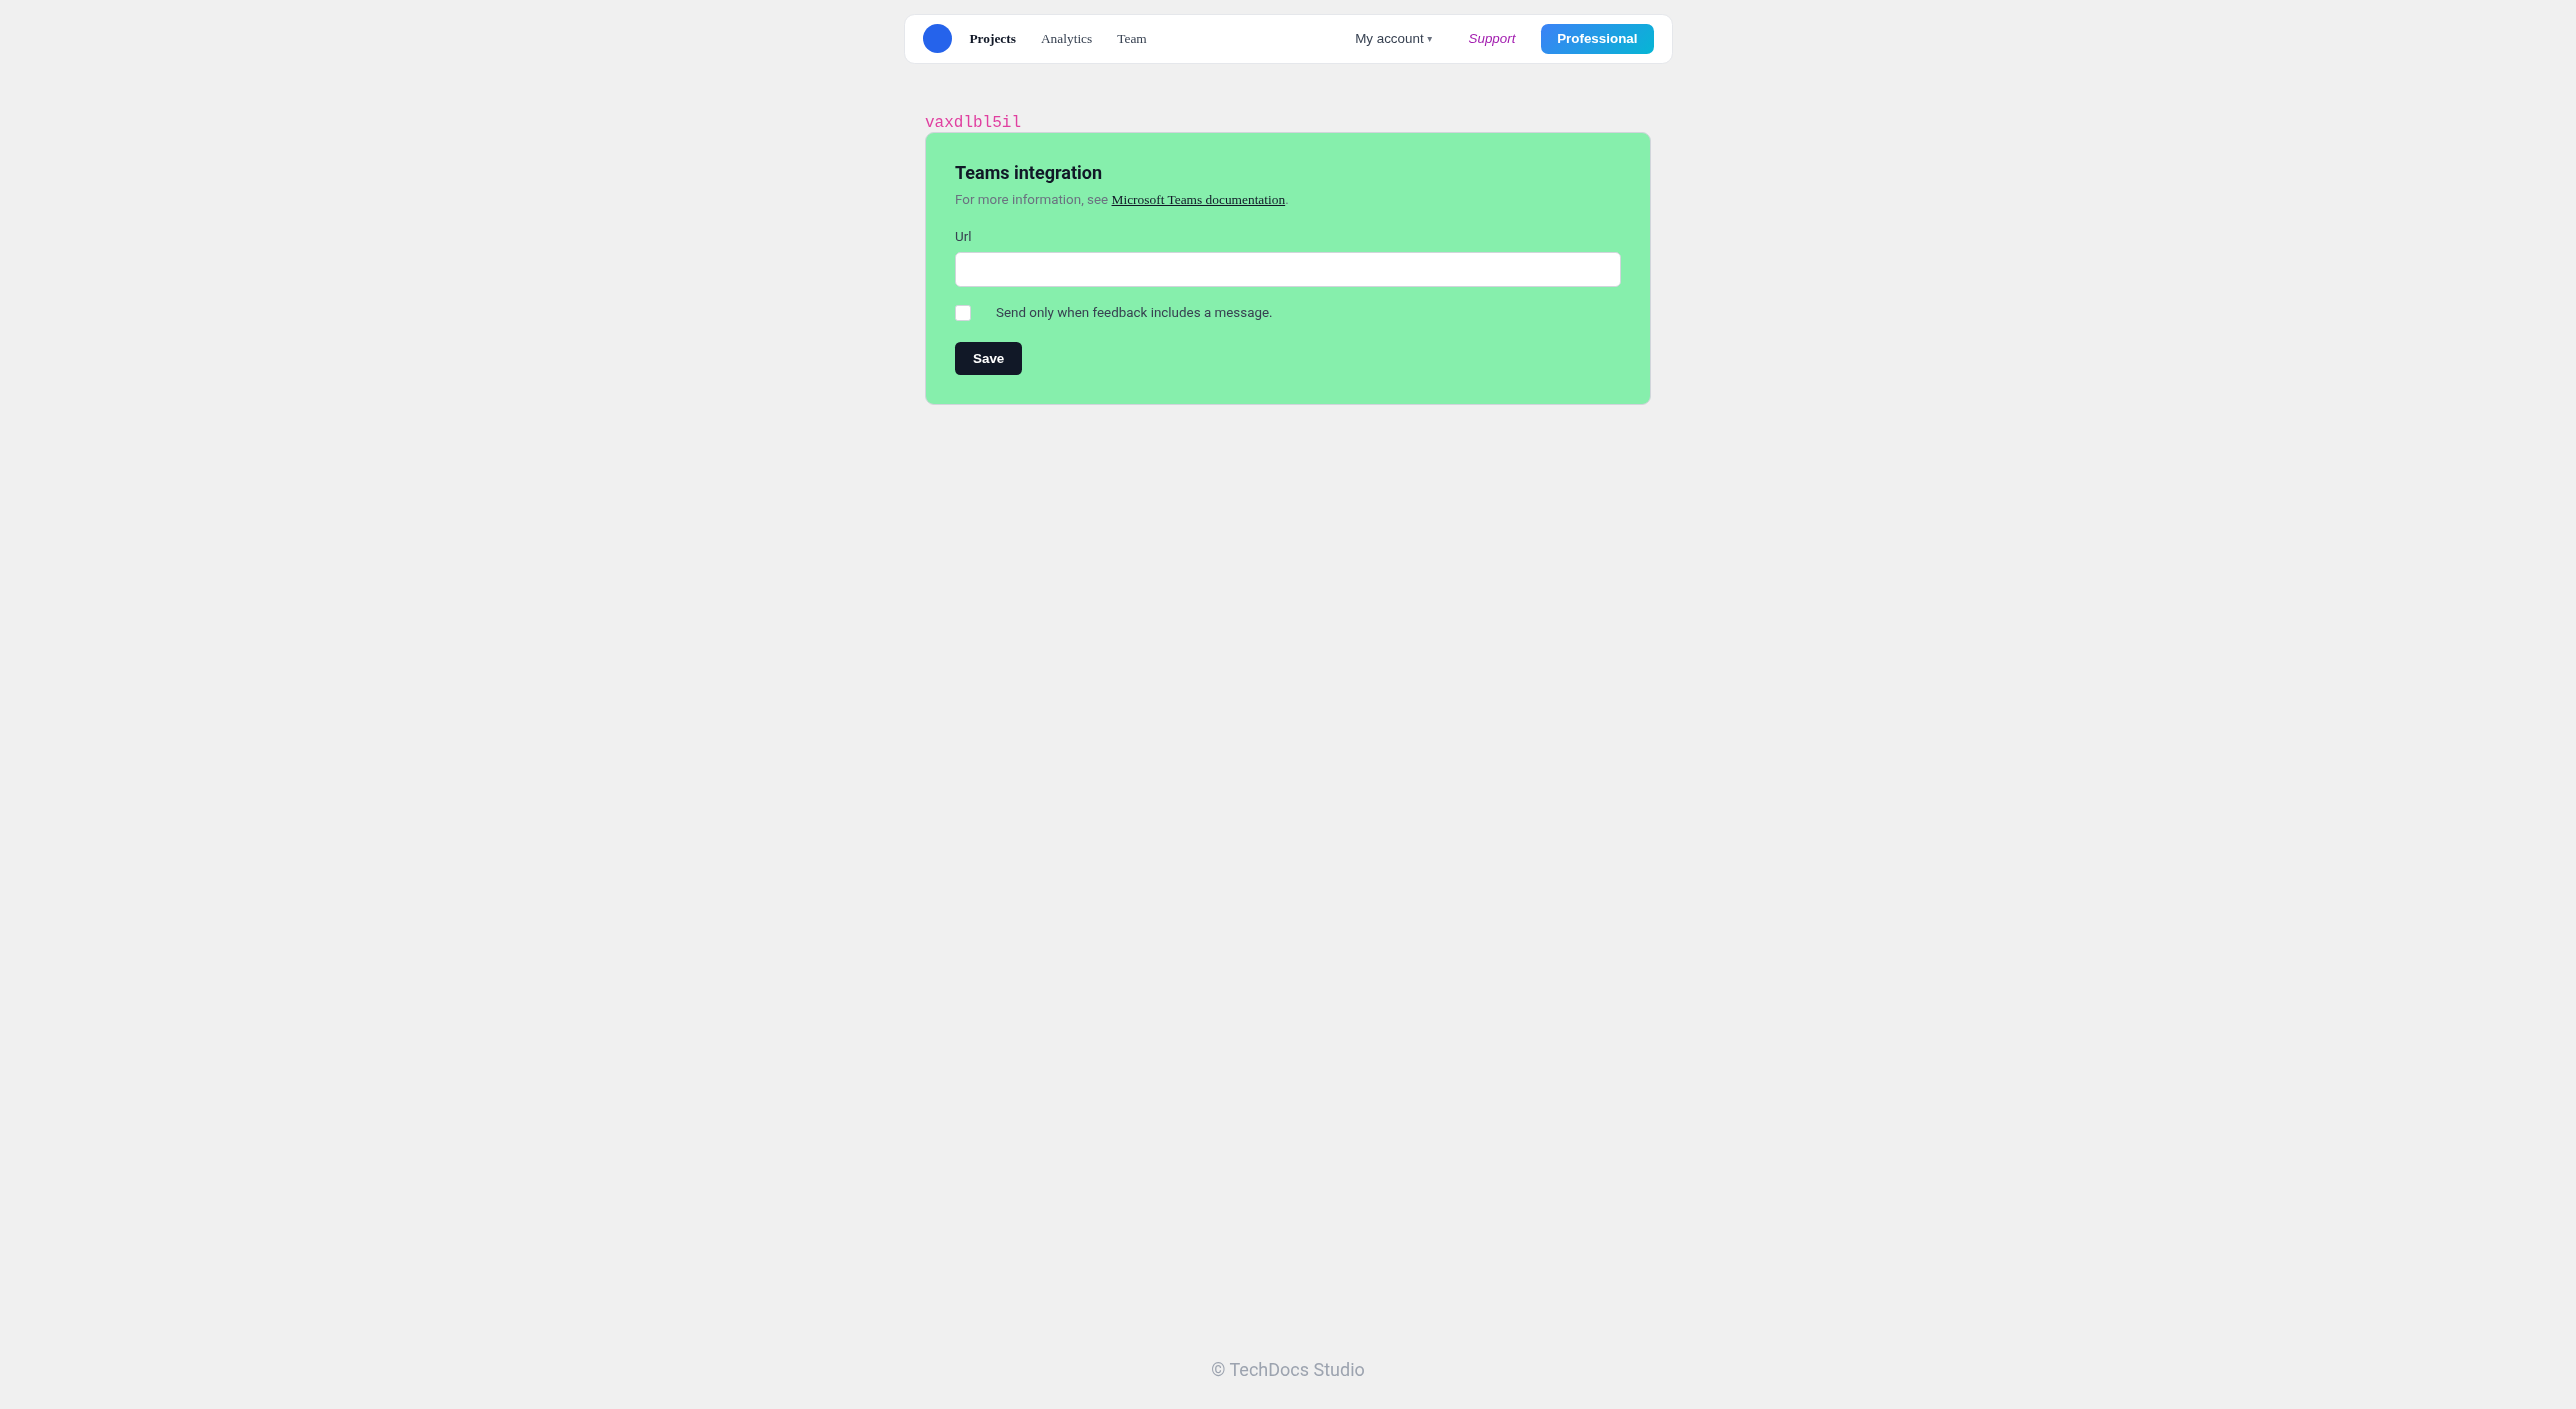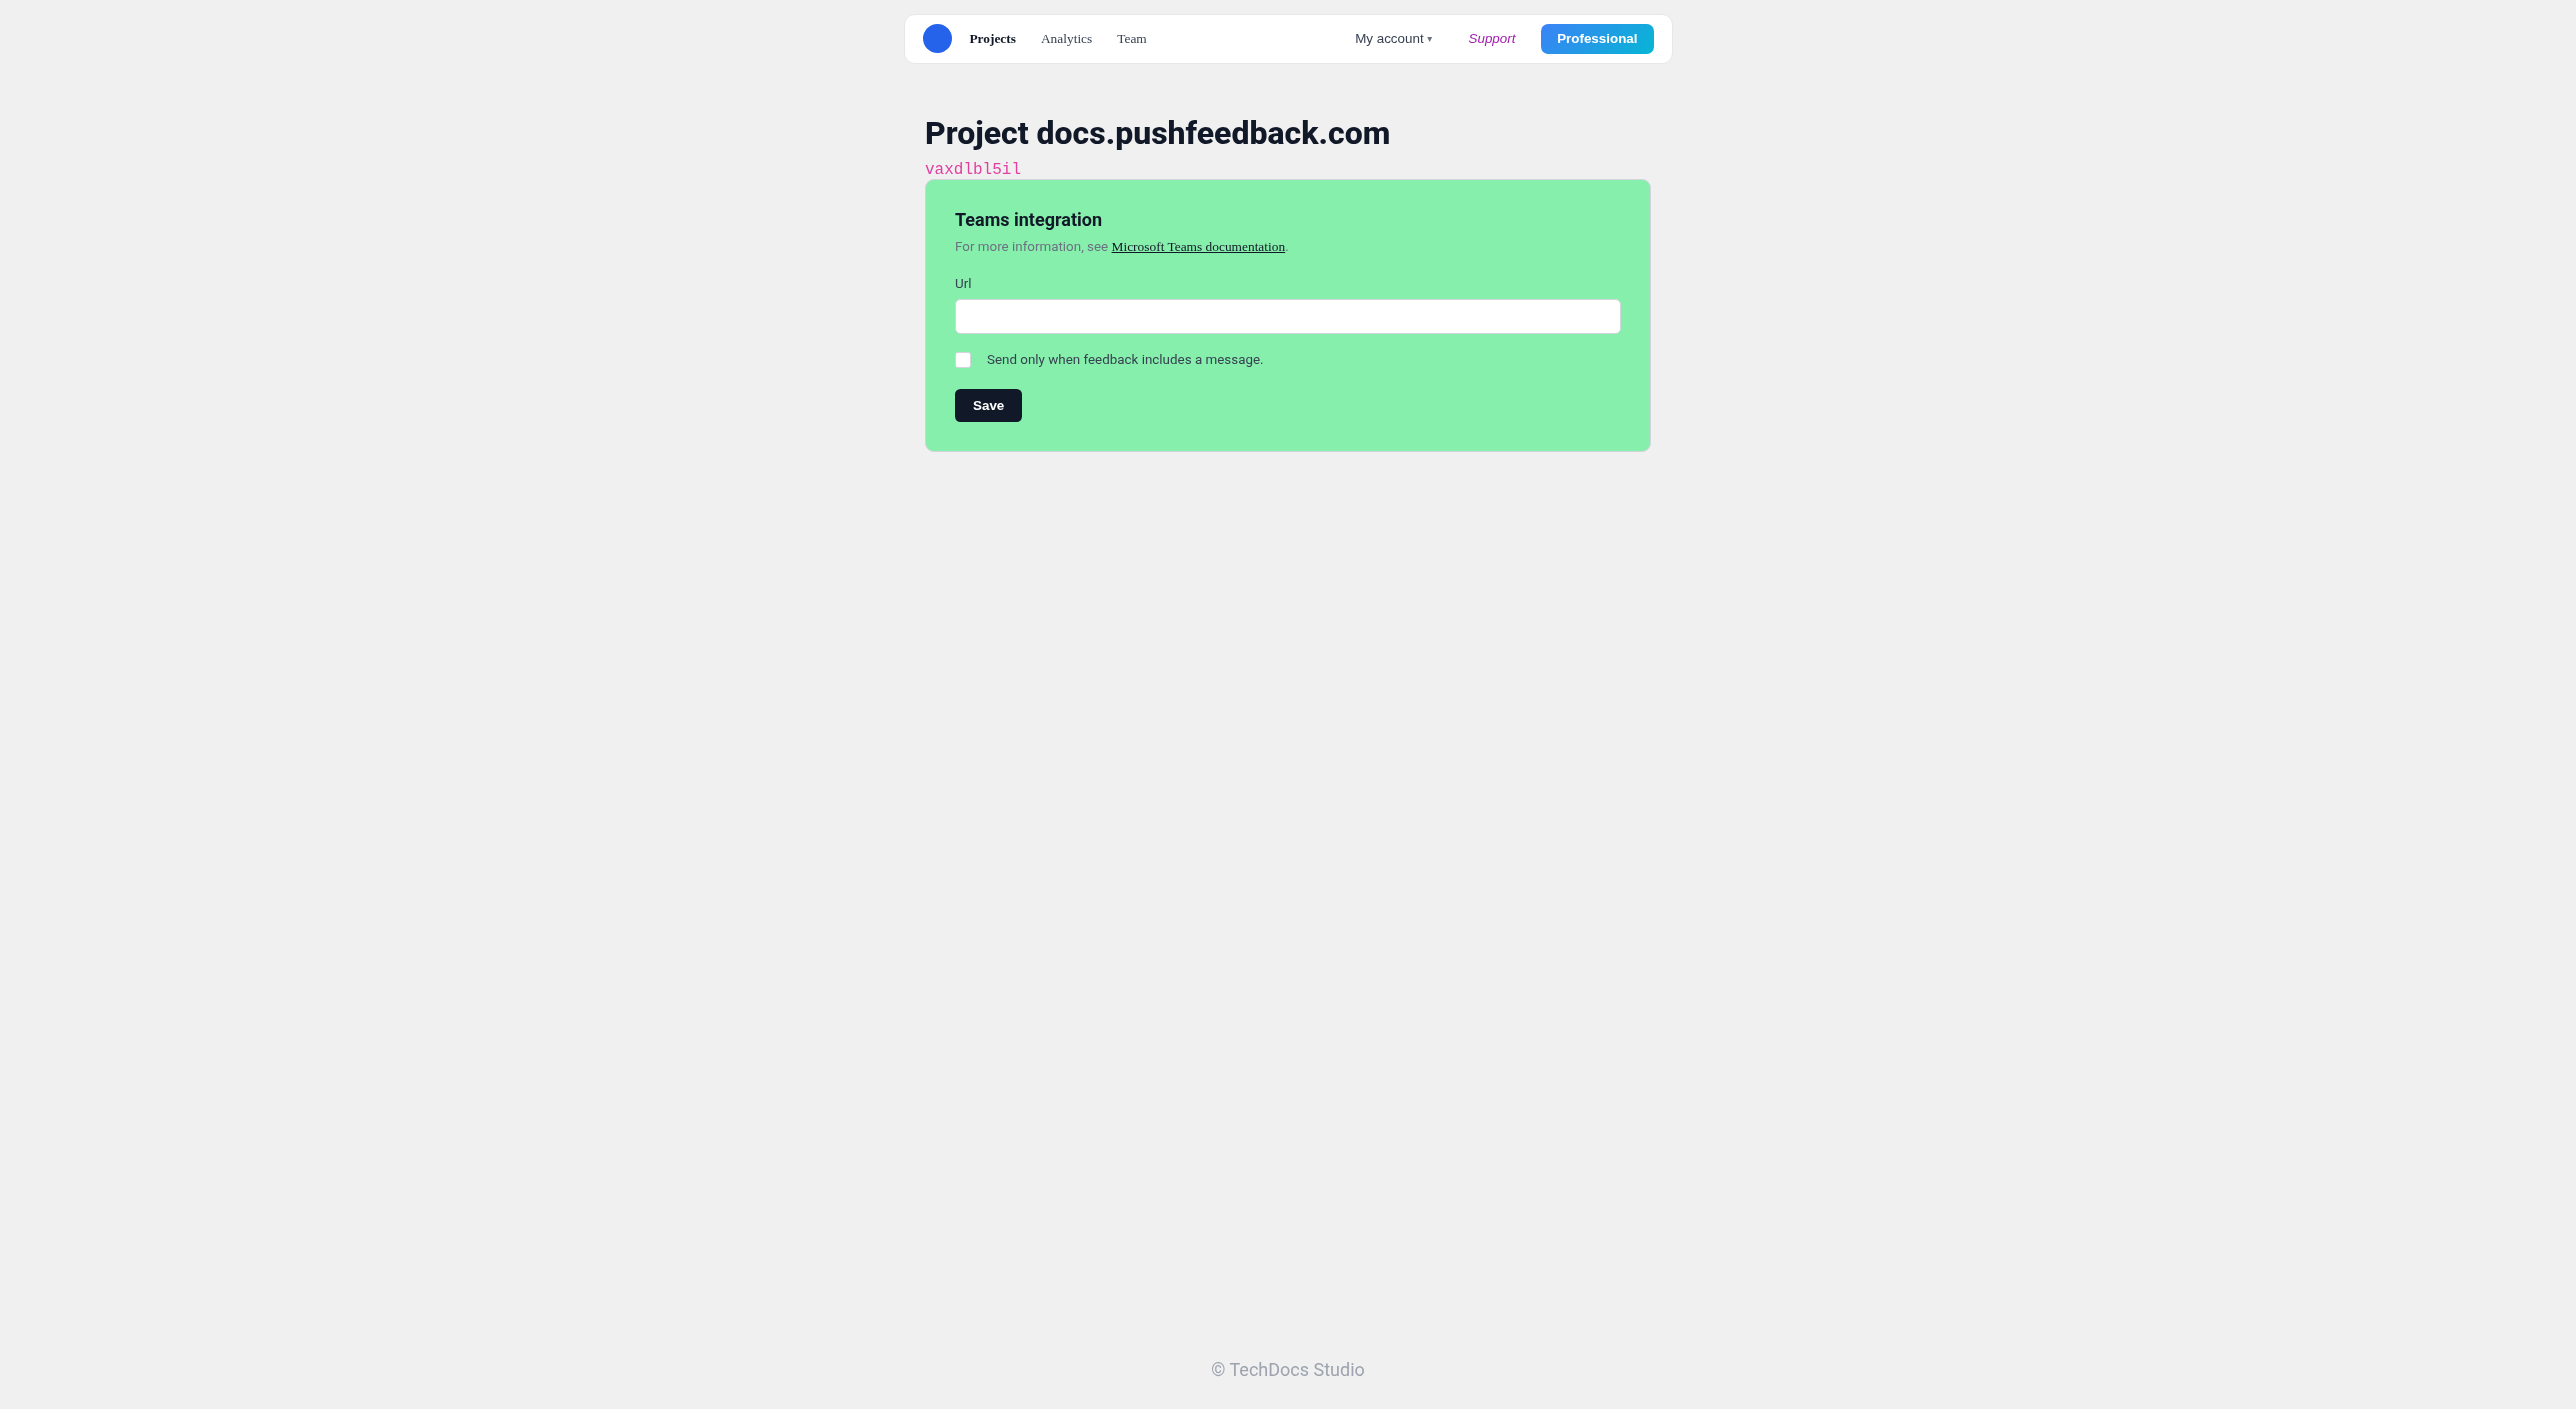--- a/index.html
+++ b/index.html
@@ -180,21 +180,21 @@
       border-radius: 5.4px;
       outline: none;
       color: #111827;
       margin-bottom: 18px;
       background: #ffffff;
     }
 
     .checkbox-row {
       display: flex;
       align-items: center;
-      gap: 16px;
+      gap: 25px;
       margin-bottom: 21.5px;
     }
 
     .checkbox-input {
       width: 16px;
       height: 16px;
       border: 0.9px solid #d1d5db;
       border-radius: 2.7px;
       cursor: pointer;
       appearance: none;
@@ -249,21 +249,20 @@
         <span>My account</span>
         <span class="chevron">▾</span>
       </button>
       <button class="support-btn">Support</button>
       <button class="professional-btn">Professional</button>
     </div>
   </div>
 </nav>
 
 <main class="main-content">
-  <h1 class="page-title">Project docs.pushfeedback.com</h1>
   <div class="project-id">vaxdlbl5il</div>
 
   <div class="card">
     <h2 class="card-title">Teams integration</h2>
     <p class="card-description">
       <span>For more information, see </span><a>Microsoft Teams documentation</a><span>.</span>
     </p>
 
     <label class="form-label">Url</label>
     <input class="url-input" type="text" value="" placeholder="" style="">

